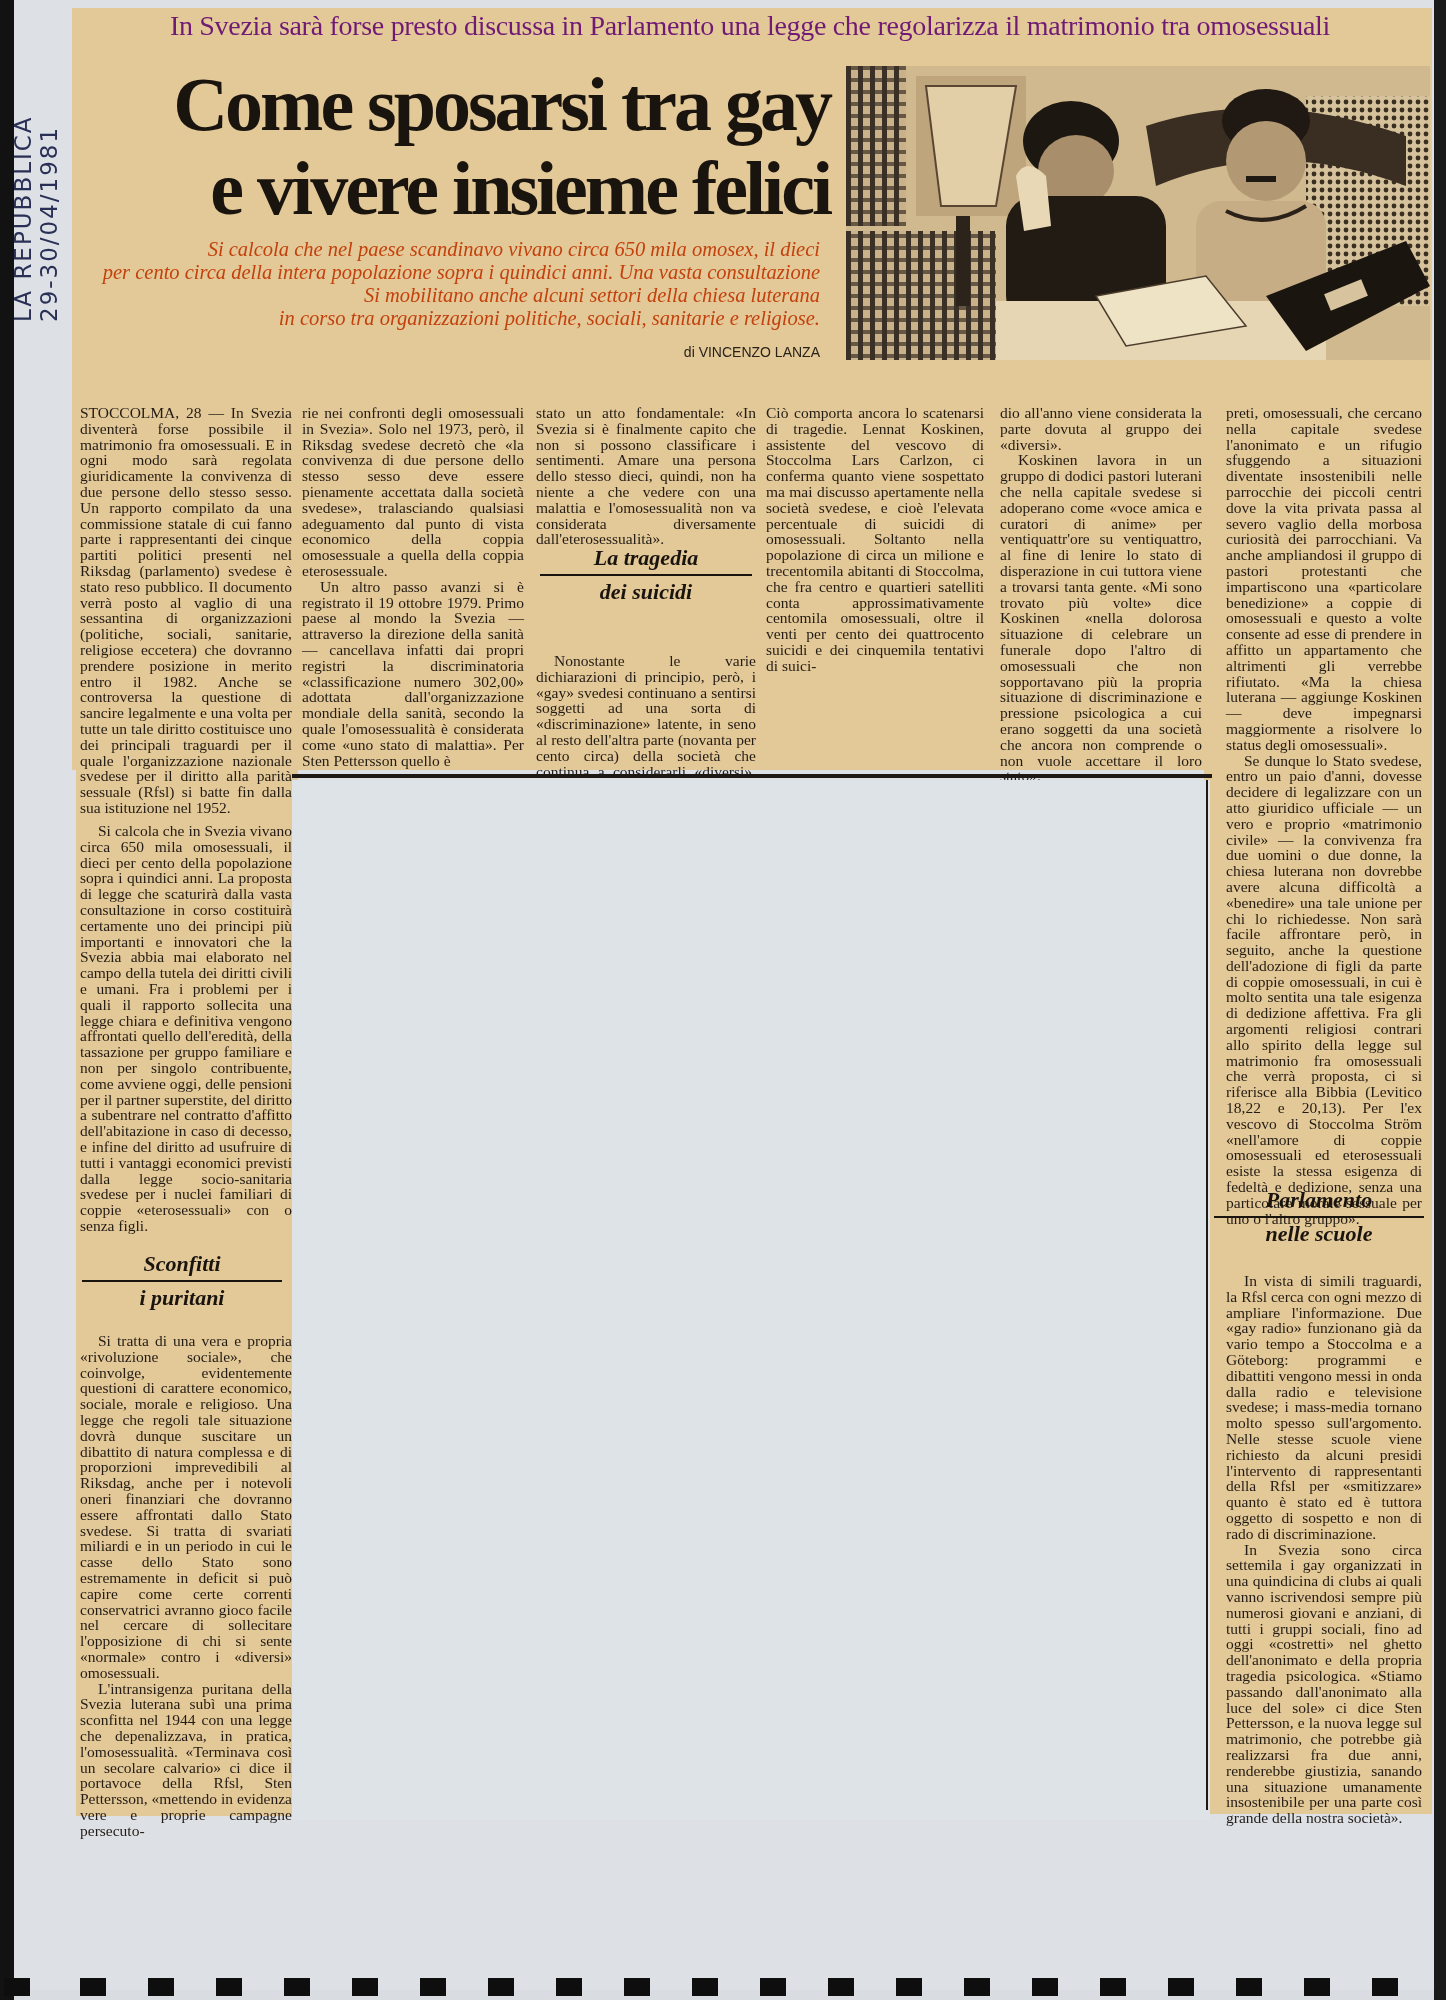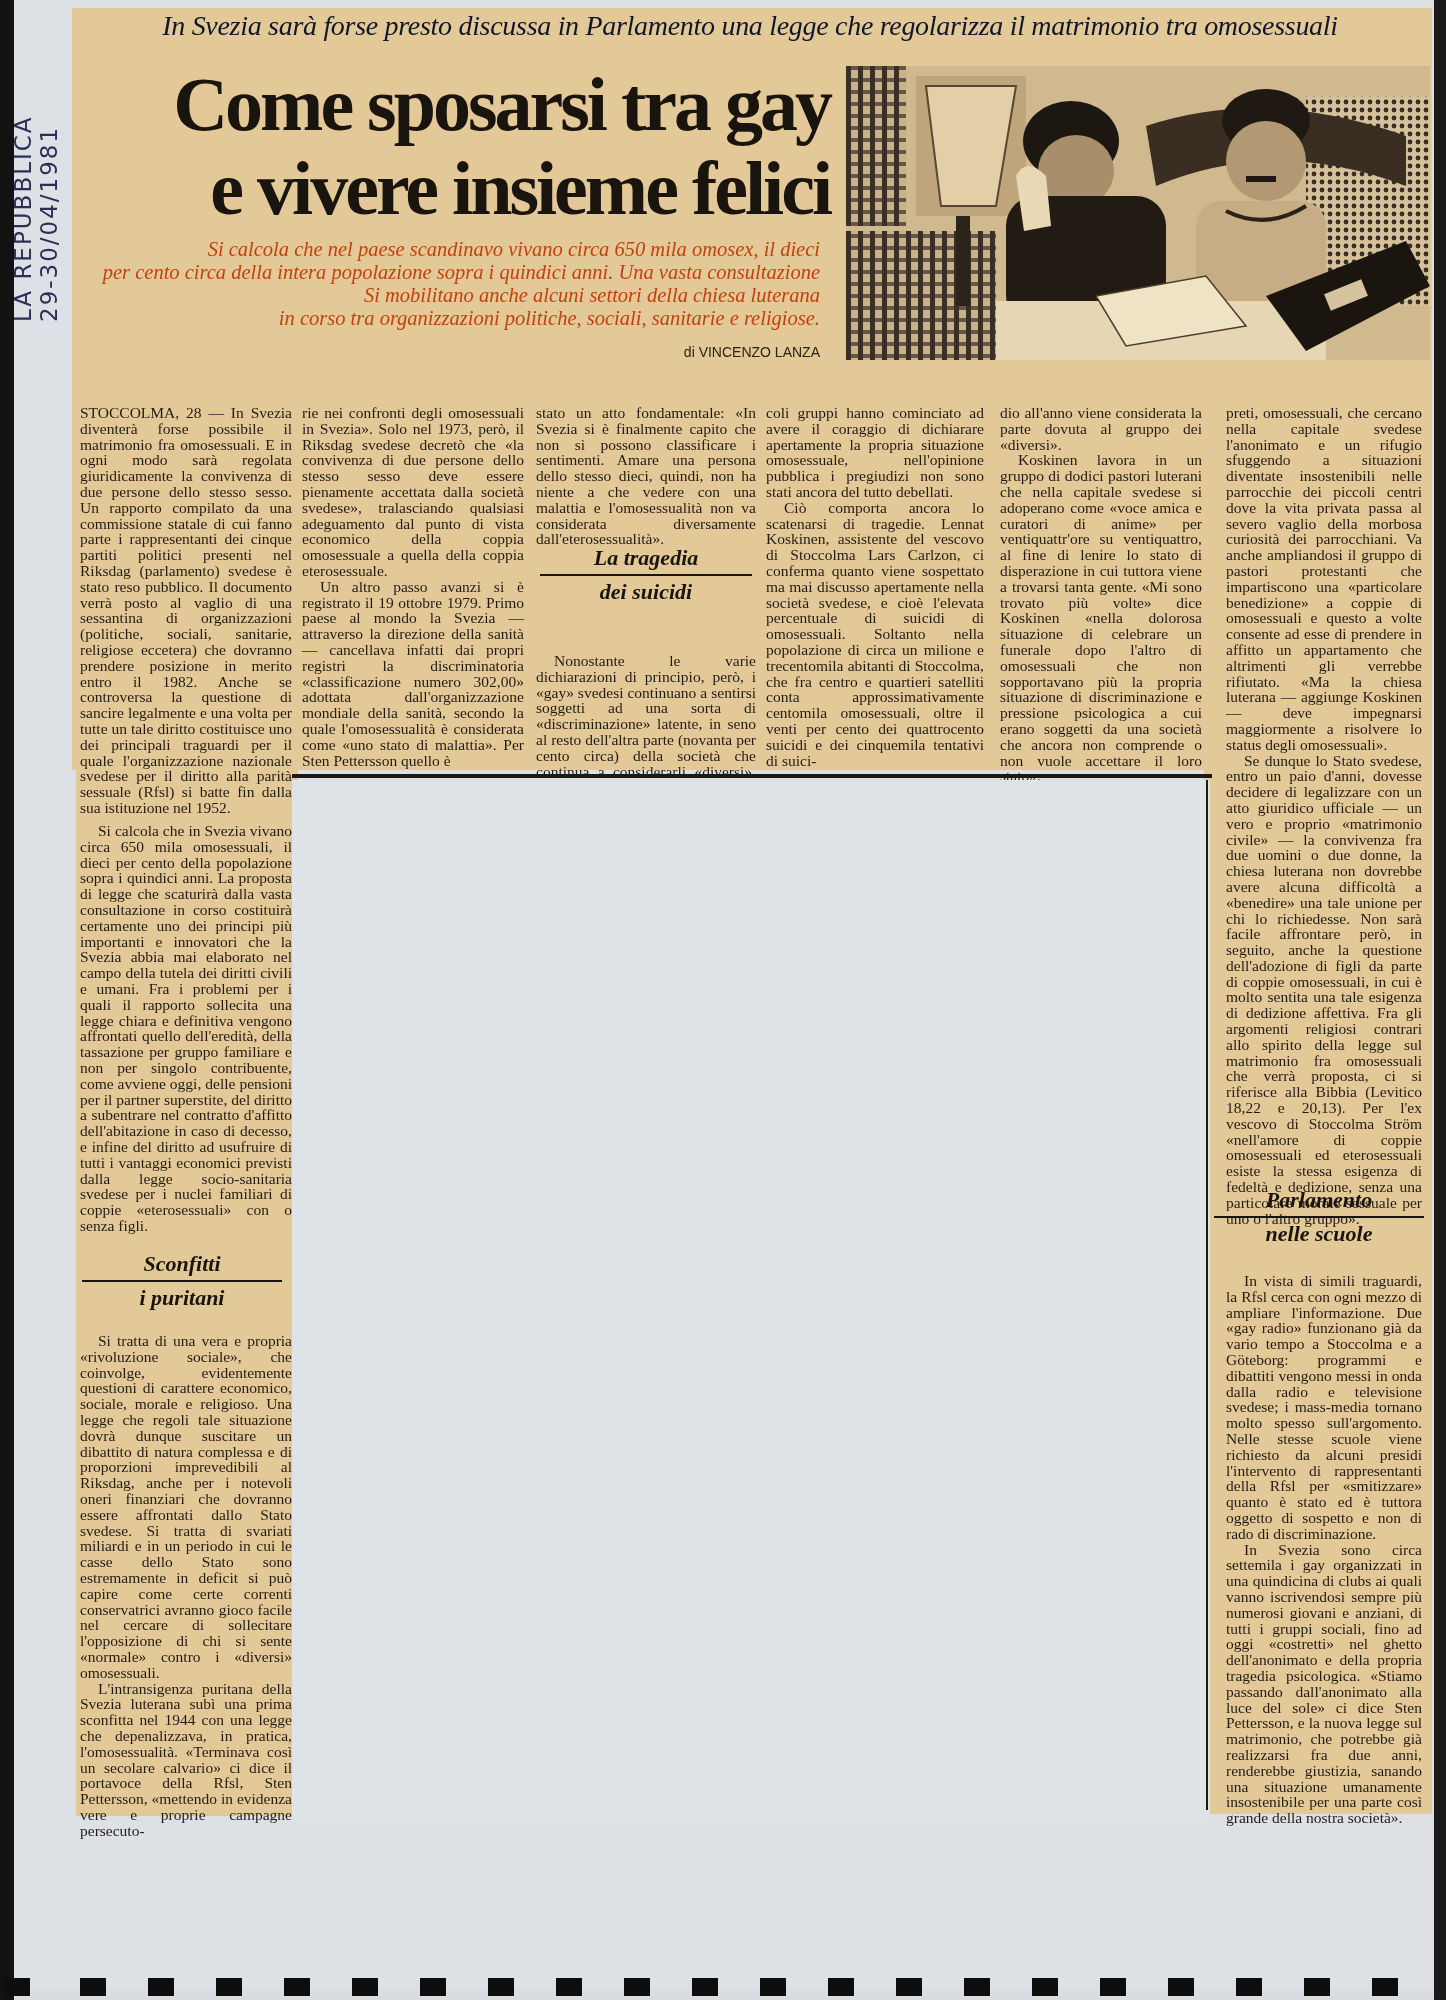--- a/index.html
+++ b/index.html
@@ -21,21 +21,21 @@
     font-family:"DejaVu Sans", sans-serif; color:#2a2f55; font-size:23px; line-height:26px;
     letter-spacing:2px;
   }
   .clip { position:absolute; background:#e3c898; }
   .clip-top { left:72px; top:8px; width:1360px; height:366px; }
   .clip-middle { left:72px; top:374px; width:1136px; height:396px; }
   .clip-left { left:76px; top:770px; width:222px; height:1046px; }
   .clip-right { left:1204px; top:374px; width:228px; height:1440px; }
   .kicker {
     position:absolute; left:80px; top:10px; width:1340px; text-align:center;
-    font-family:"Liberation Serif", serif; font-style:italic; font-size:28px; color:#0f172a;
+    font-family:"Liberation Serif", serif; font-size:28px; color:#701a75;
     letter-spacing:-0.3px;
   }
   .headline {
     position:absolute; left:100px; top:62px; width:730px; text-align:right;
     font-family:"Liberation Serif", serif; font-weight:bold; font-size:76px; line-height:84px;
     color:#1a140f; letter-spacing:-3px;
   }
   .subhead {
     position:absolute; left:80px; top:238px; width:740px; text-align:right;
     font-family:"Liberation Serif", serif; font-style:italic; font-size:20.5px; line-height:23px; color:#c2410c;
@@ -177,21 +177,20 @@
 <div class="subhead-box sh-tragedia">
   <div class="l1">La tragedia</div>
   <div class="rule"></div>
   <div class="l2">dei suicidi</div>
 </div>
 <div class="col col-3b">
   <p style="text-indent:18px">Nonostante le varie dichiarazioni di principio, però, i «gay» svedesi continuano a sentirsi soggetti ad una sorta di «discriminazione» latente, in seno al resto dell'altra parte (novanta per cento circa) della società che continua a considerarli «diversi». Anche se già dagli anni Cinquanta pic-</p>
 </div>
 
 <div class="col col-4">
-  <p class="first">coli gruppi hanno cominciato ad avere il coraggio di dichiarare apertamente la propria situazione omosessuale, nell'opinione pubblica i pregiudizi non sono stati ancora del tutto debellati.</p>
   <p>Ciò comporta ancora lo scatenarsi di tragedie. Lennat Koskinen, assistente del vescovo di Stoccolma Lars Carlzon, ci conferma quanto viene sospettato ma mai discusso apertamente nella società svedese, e cioè l'elevata percentuale di suicidi di omosessuali. Soltanto nella popolazione di circa un milione e trecentomila abitanti di Stoccolma, che fra centro e quartieri satelliti conta approssimativamente centomila omosessuali, oltre il venti per cento dei quattrocento suicidi e dei cinquemila tentativi di suici-</p>
 </div>
 
 <div class="col col-5">
   <p class="first">dio all'anno viene considerata la parte dovuta al gruppo dei «diversi».</p>
   <p>Koskinen lavora in un gruppo di dodici pastori luterani che nella capitale svedese si adoperano come «voce amica e curatori di anime» per ventiquattr'ore su ventiquattro, al fine di lenire lo stato di disperazione in cui tuttora viene a trovarsi tanta gente. «Mi sono trovato più volte» dice Koskinen «nella dolorosa situazione di celebrare un funerale dopo l'altro di omosessuali che non sopportavano più la propria situazione di discriminazione e pressione psicologica a cui erano soggetti da una società che ancora non comprende o non vuole accettare il loro stato».</p>
   <p>Grande è anche il numero di pastori protestanti e di donne-</p>
 </div>
 
 <div class="col col-6">

